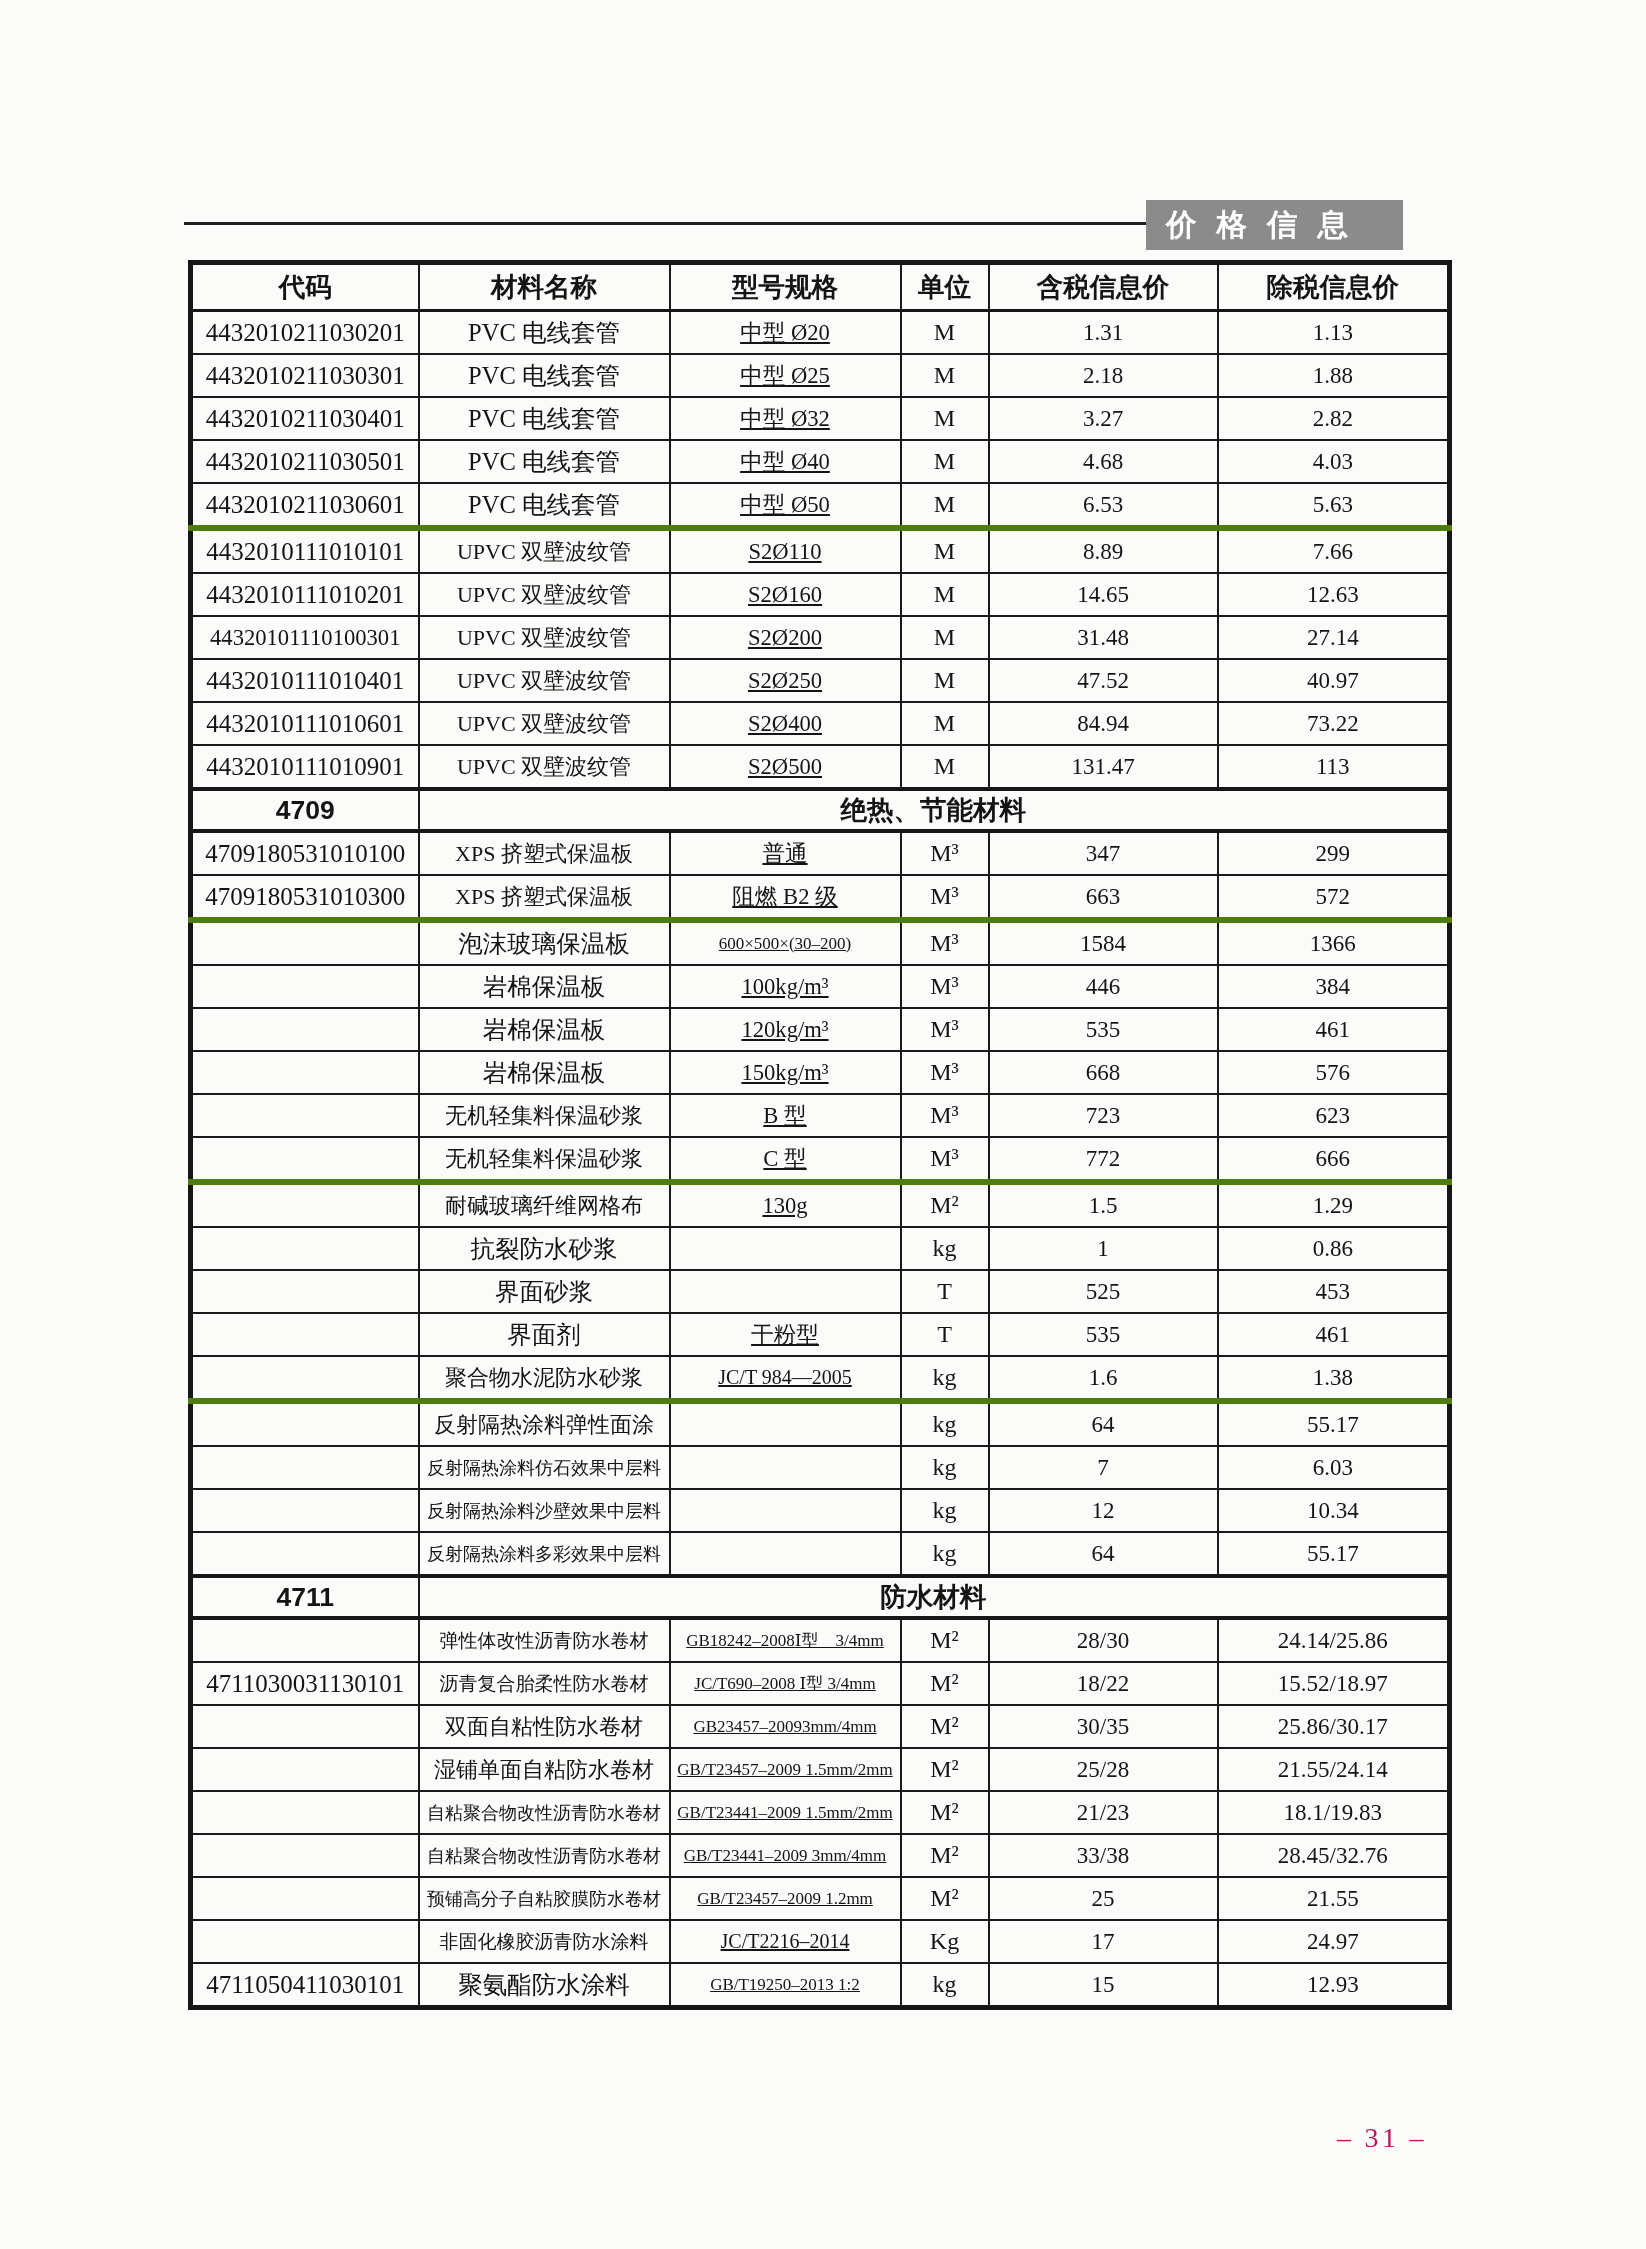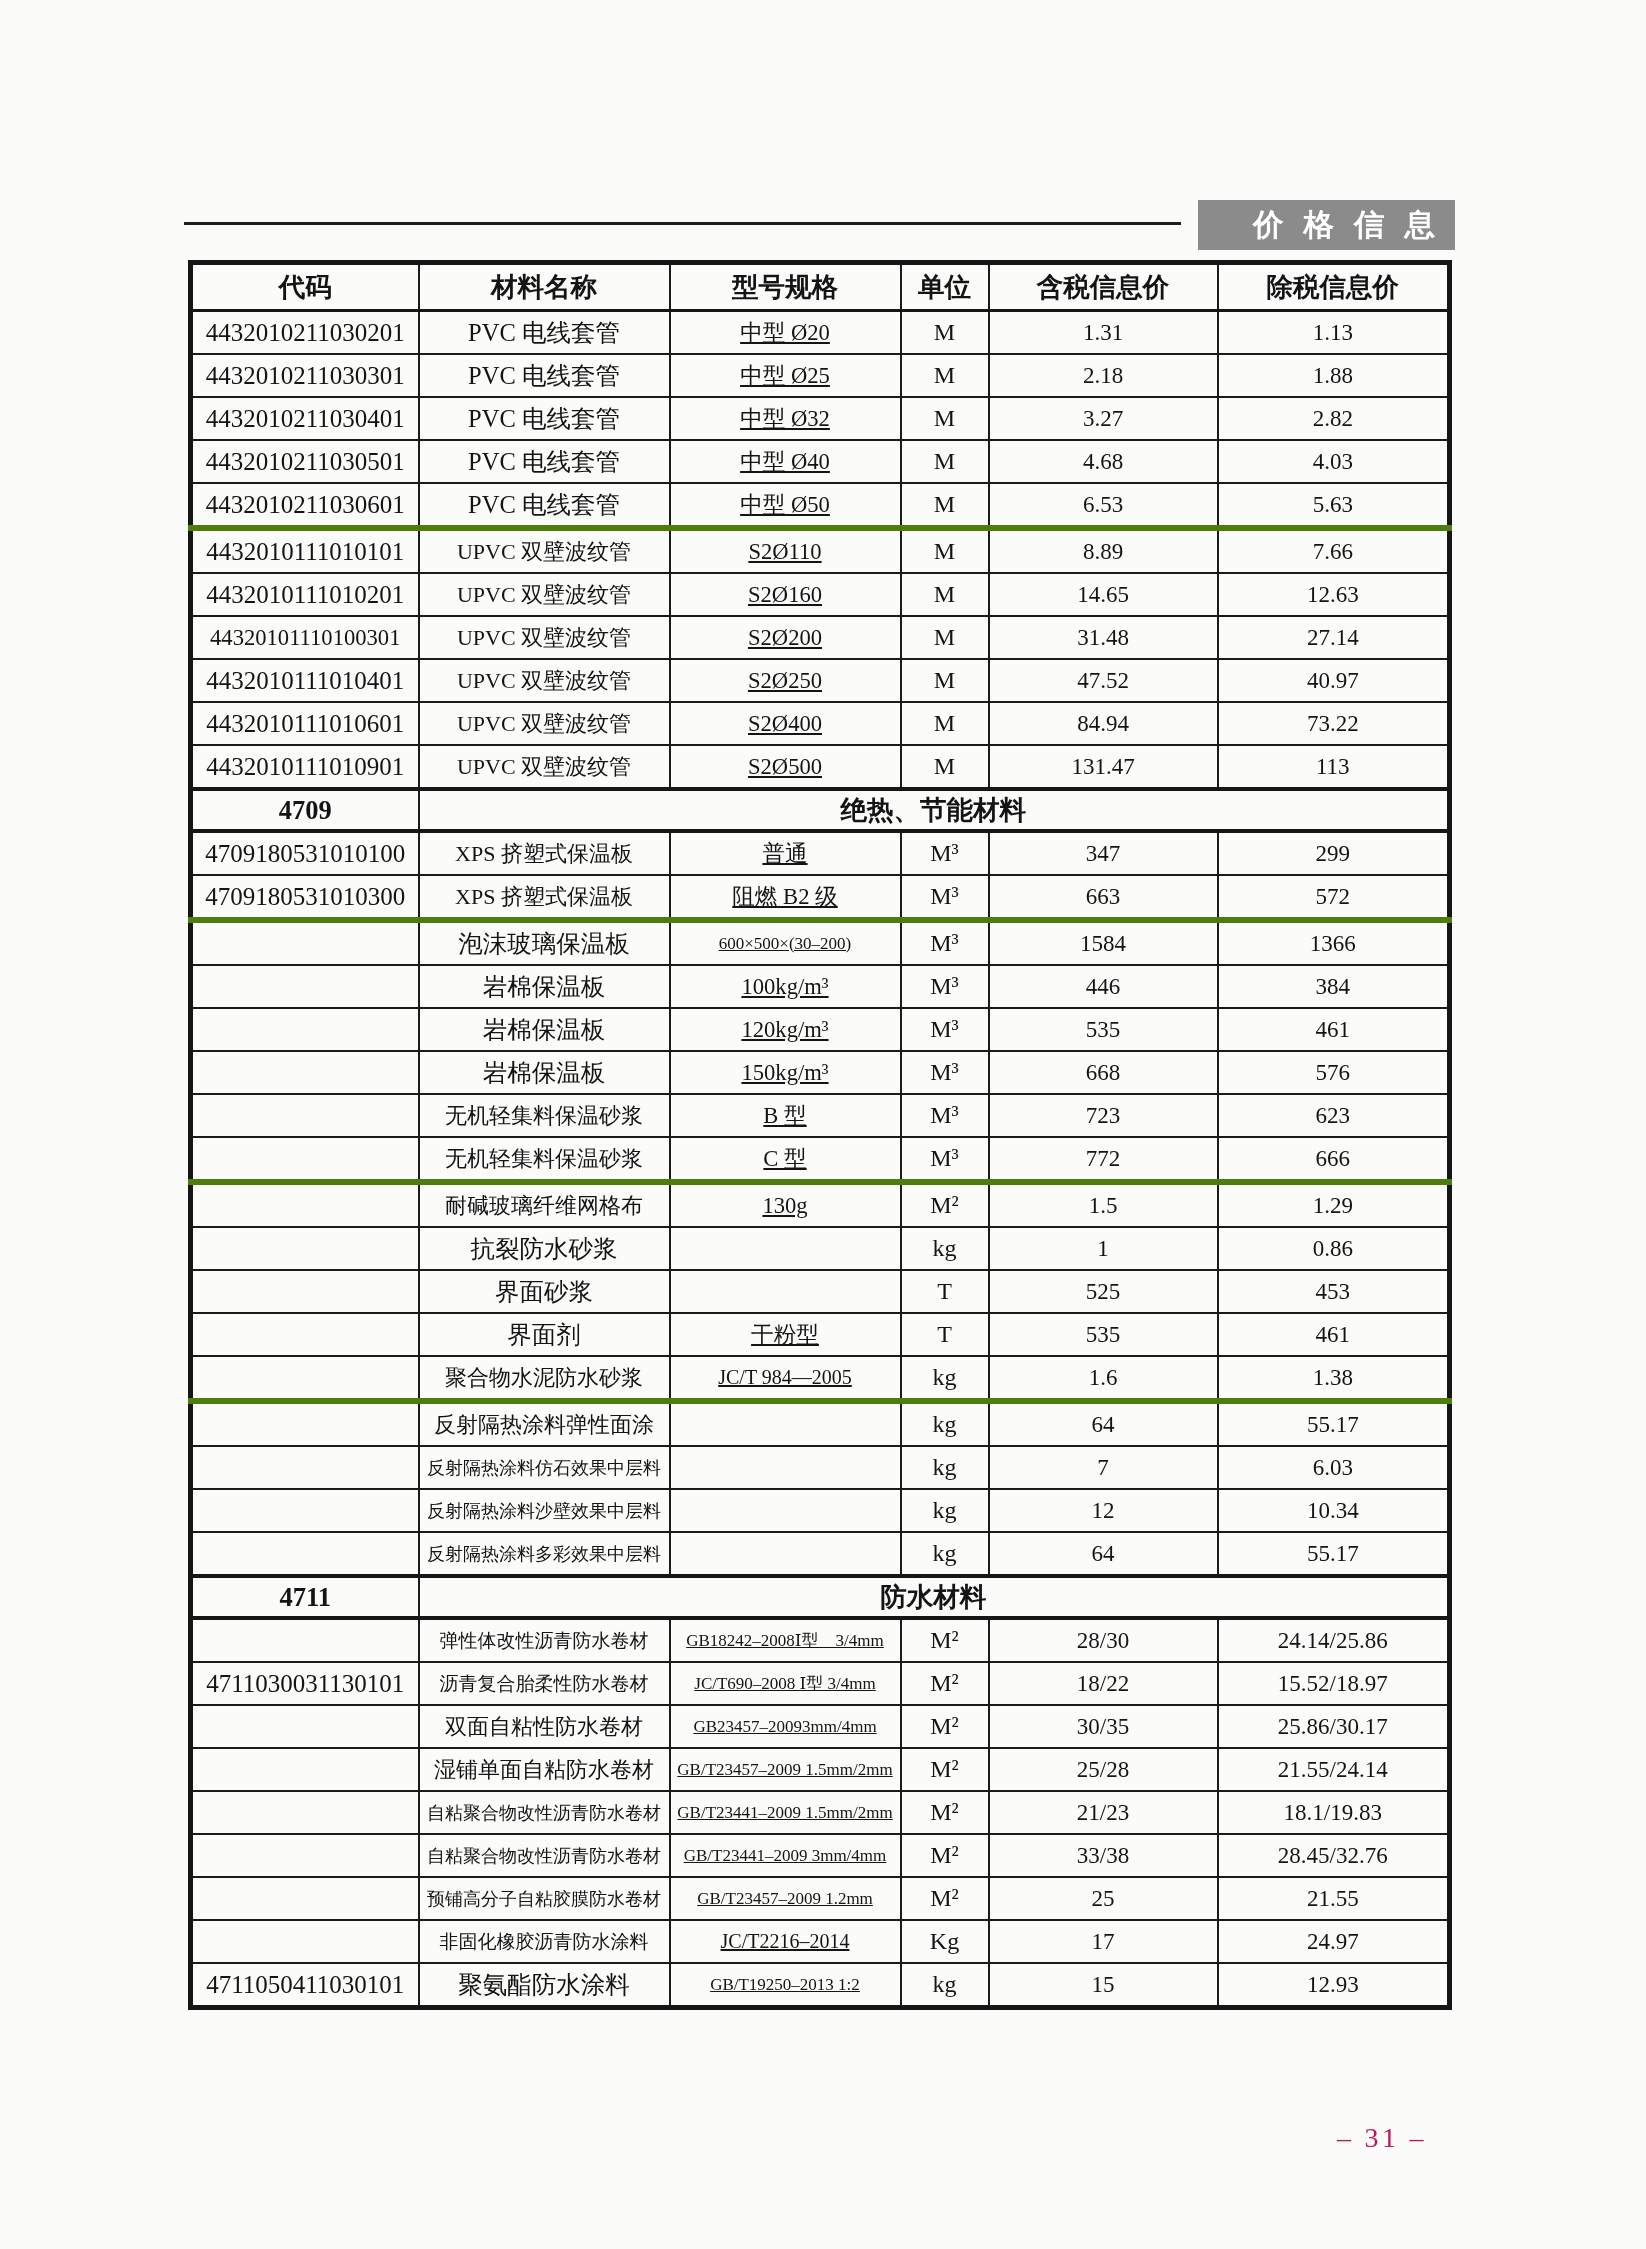--- a/index.html
+++ b/index.html
@@ -9,22 +9,22 @@
     color:#141414;
     font-family:"Liberation Serif","DejaVu Serif",serif;
   }
   .page{position:relative;width:1646px;height:2250px;overflow:hidden;}
 
   .top-rule{
     position:absolute;left:184px;top:222px;width:997px;height:3.3px;
     background:#1e1e1e;
   }
   .tab{
-    position:absolute;left:1198px;top:200px;width:257px;height:50px;
-    display:flex;align-items:center;justify-content:flex-end;
+    position:absolute;left:1146px;top:200px;width:257px;height:50px;
+    display:flex;align-items:center;justify-content:flex-start;
   }
   .tab span{
     color:#ffffff;
     font-family:"Liberation Sans","DejaVu Sans",sans-serif;
     font-weight:bold;font-size:30.5px;
     letter-spacing:20px;padding-left:20px;
   }
 
   table.price-table{
     position:absolute;left:188px;top:260px;
@@ -40,21 +40,21 @@
   thead th{
     height:44px;
     font-family:Liberation Mono, monospace;
     font-weight:bold;font-size:26.5px;
     border-bottom:3.3px solid #161616;
   }
   tbody td{height:41px;}
   tr.section-row td{
     border-top:4px solid #161616;border-bottom:4px solid #161616;
     height:38px;
-    font-family:Liberation Serif, serif;
+    font-family:Liberation Sans, sans-serif;
     font-weight:bold;font-size:26.5px;
   }
   tr.heavy-top td{border-top:6px solid #4d7c0f;}
 
   td.c-code{font-size:25px;letter-spacing:0px;}
   td.c-code.long{font-size:22.6px;}
   td.c-name{font-size:24.5px;}
   td.c-name.md{font-size:22px;}
   td.c-name.sm{font-size:19px;}
   td.c-name.xs{font-size:18px;}

